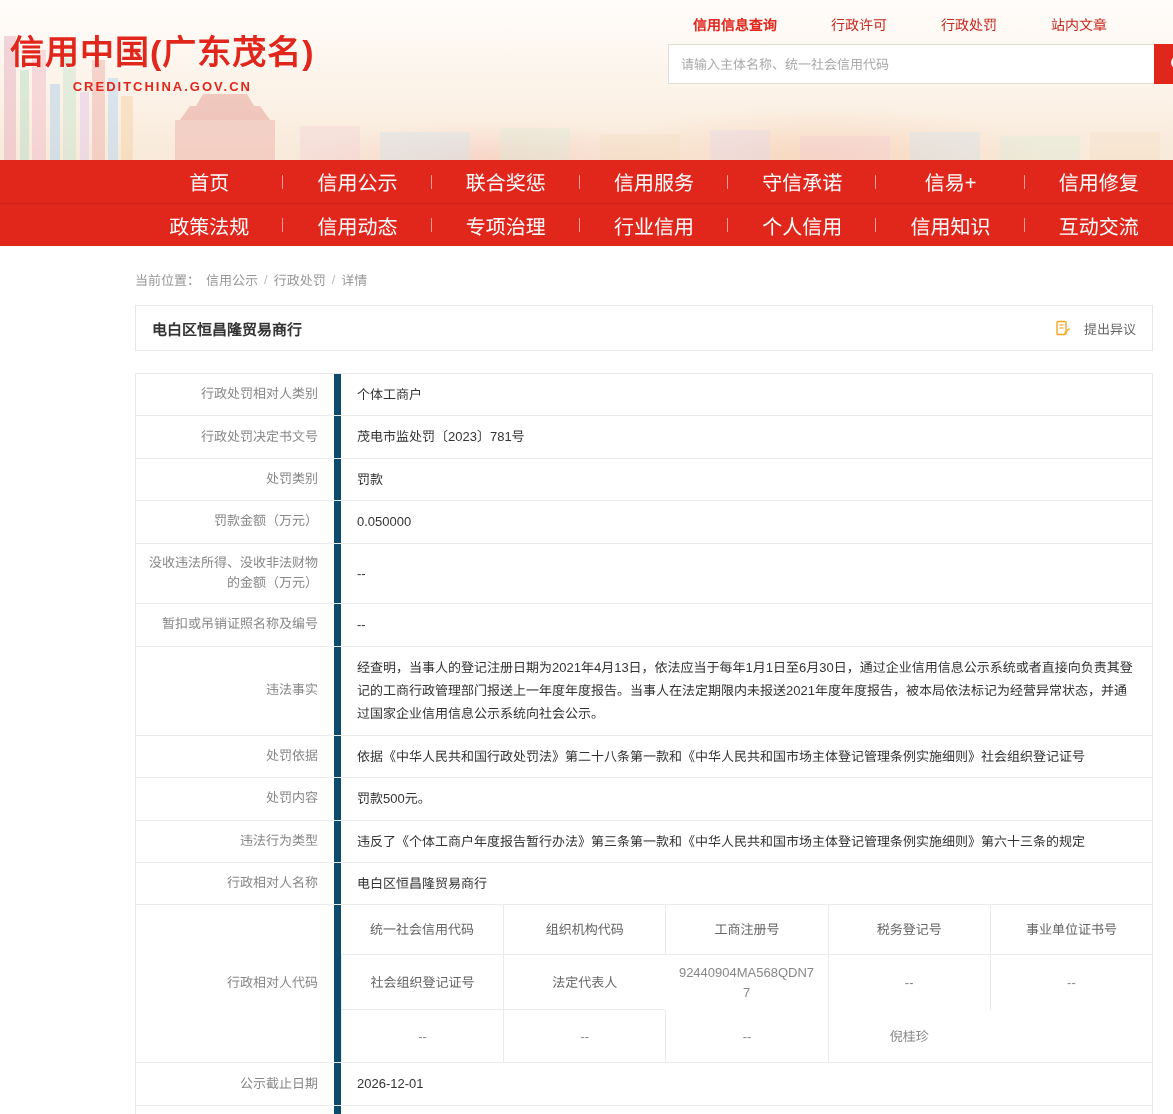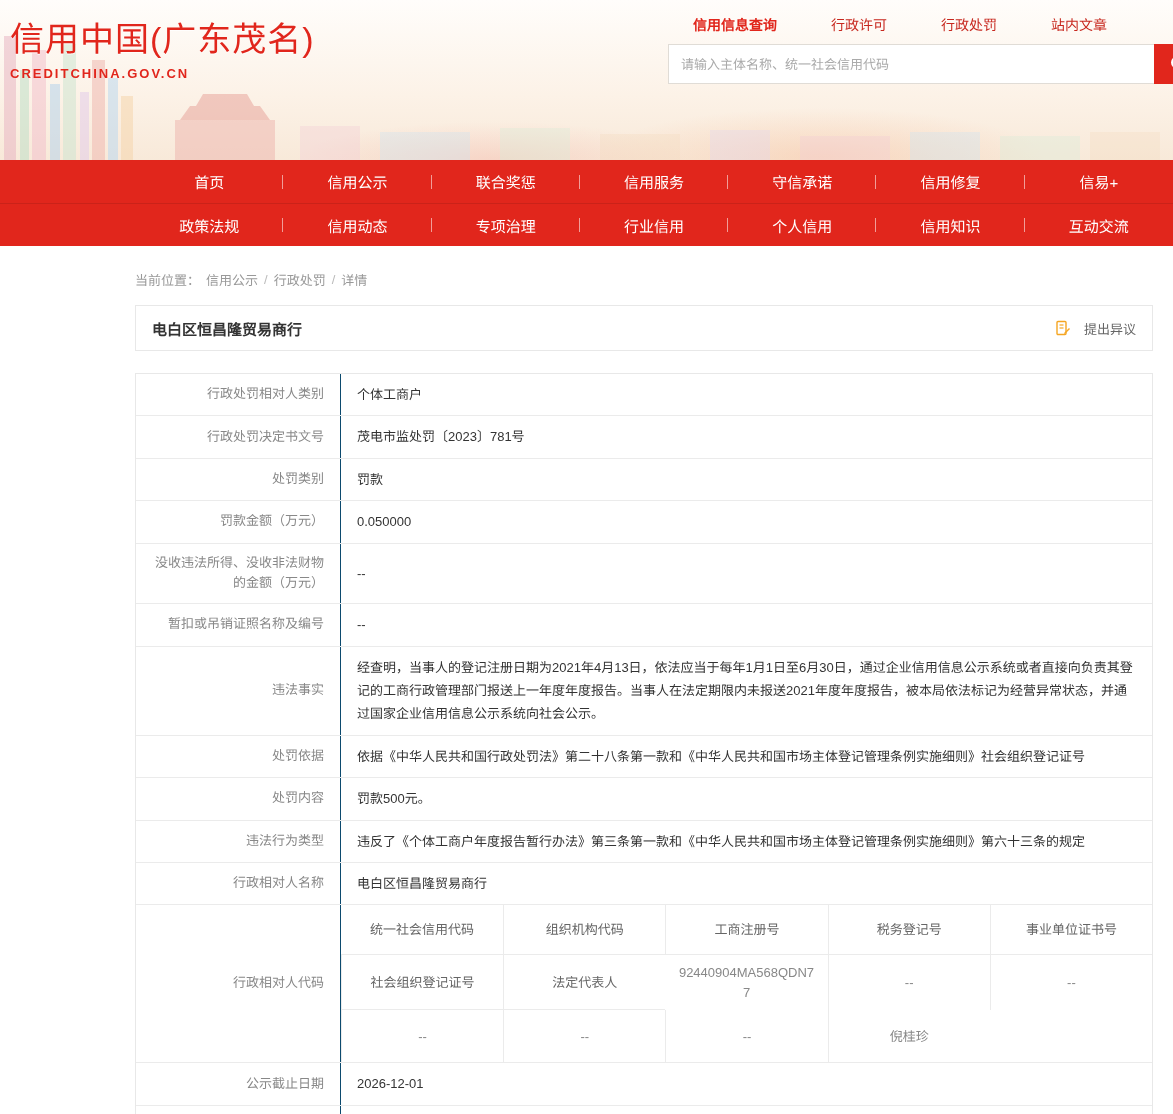--- a/index.html
+++ b/index.html
@@ -16,24 +16,25 @@
     width: 1173px; height: 160px;
     overflow: hidden;
     background:
       radial-gradient(ellipse 320px 70px at 70% 98%, rgba(247,180,140,.35), transparent 70%),
       radial-gradient(ellipse 280px 55px at 42% 100%, rgba(244,160,150,.28), transparent 70%),
       linear-gradient(180deg, #fffdfb 0%, #fcf2e7 60%, #f8e9d9 100%);
   }
   .skyline { position:absolute; left:0; bottom:0; width:1173px; height:160px; }
   .logo-block { position:absolute; left:10px; top:12px; z-index:3; }
   .logo-title {
-    font-size:34px; font-weight:normal; color:#e1261c; letter-spacing:1px;
+    font-size:34px; font-weight:bold; color:#e1261c; letter-spacing:1px;
     text-shadow: 0 1px 0 rgba(255,255,255,.8);
-  }
-  .logo-sub { margin-top:5px; font-size:13px; font-weight:bold; color:#e1261c; letter-spacing:2px; }
+    margin-top: 13px;
+  }
+  .logo-sub { margin-top:5px; font-size:13px; font-weight:bold; color:#e1261c; letter-spacing:2px;text-align:center; }
 
   .top-links {
     position:absolute; top:14px; left:668px; z-index:3;
     display:flex; align-items:center; gap:54px;
     font-size:14px;
   }
   .top-link { color:#c7271e; text-decoration:none; cursor:pointer; white-space:nowrap; }
   .top-link.active { font-weight:bold; color:#e1261c;margin-left:25px; }
 
   .search-wrap {
@@ -52,21 +53,21 @@
   }
 
   
   .main-nav { width:1173px; background:#e1261c; }
   .nav-row {
     display:flex; height:43px; padding-left:135px;
   }
   .nav-row + .nav-row { border-top:1px solid rgba(0,0,0,.10); }
   .nav-item {
     position:relative; flex:1; display:flex; align-items:center; justify-content:center;
-    color:#fff; font-size:15px; cursor:pointer; white-space:nowrap;
+    color:#fff; font-size:20px; cursor:pointer; white-space:nowrap;
   }
   .nav-item:not(:last-child)::after {
     content:""; position:absolute; right:0; top:50%; transform:translateY(-50%);
     width:1px; height:14px; background:rgba(255,255,255,.55);
   }
 
   
   .content { width:1173px; }
   .breadcrumb {
     margin:24px 0 0 135px; font-size:13px; color:#999;
@@ -87,21 +88,21 @@
     font-size:13px; color:#666;
   }
 
   .detail-table {
     width:1018px; margin:22px 0 20px 135px;
     border:1px solid #e8e8e8; background:#fff;
   }
   .d-row { display:flex; border-bottom:1px solid #ebebeb; }
   .d-row:last-child { border-bottom:none; }
   .d-label {
-    flex:none; width:205px; border-right:1px solid #0c4a6e;
+    flex:none; width:205px; border-right:7px solid #0c4a6e;
     display:flex; align-items:center; justify-content:flex-end;
     text-align:right; padding:9px 16px 9px 10px;
     font-size:13px; color:#888; line-height:1.6;
   }
   .d-value {
     flex:1; display:flex; align-items:center;
     padding:9px 16px; font-size:13px; color:#333; line-height:1.8;
   }
   .d-value.no-pad { padding:0; align-items:stretch; }
 
@@ -172,22 +173,22 @@
   </div>
 </div>
 
 <nav class="main-nav">
   <div class="nav-row">
     <div class="nav-item">首页</div>
     <div class="nav-item">信用公示</div>
     <div class="nav-item">联合奖惩</div>
     <div class="nav-item">信用服务</div>
     <div class="nav-item">守信承诺</div>
+    <div class="nav-item">信易+</div>
     <div class="nav-item">信用修复</div>
-    <div class="nav-item">信易+</div>
   </div>
   <div class="nav-row">
     <div class="nav-item">政策法规</div>
     <div class="nav-item">信用动态</div>
     <div class="nav-item">专项治理</div>
     <div class="nav-item">行业信用</div>
     <div class="nav-item">个人信用</div>
     <div class="nav-item">信用知识</div>
     <div class="nav-item">互动交流</div>
   </div>

